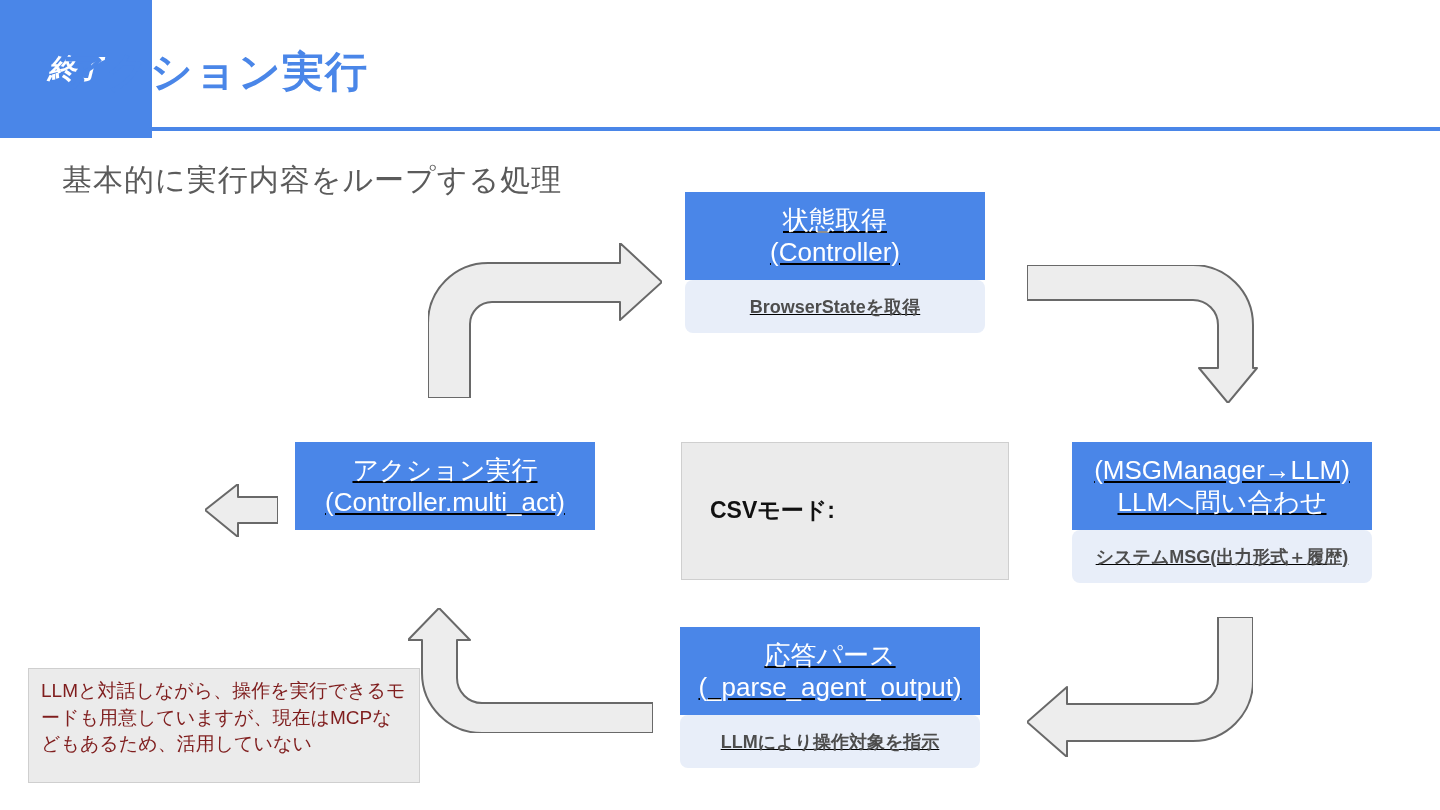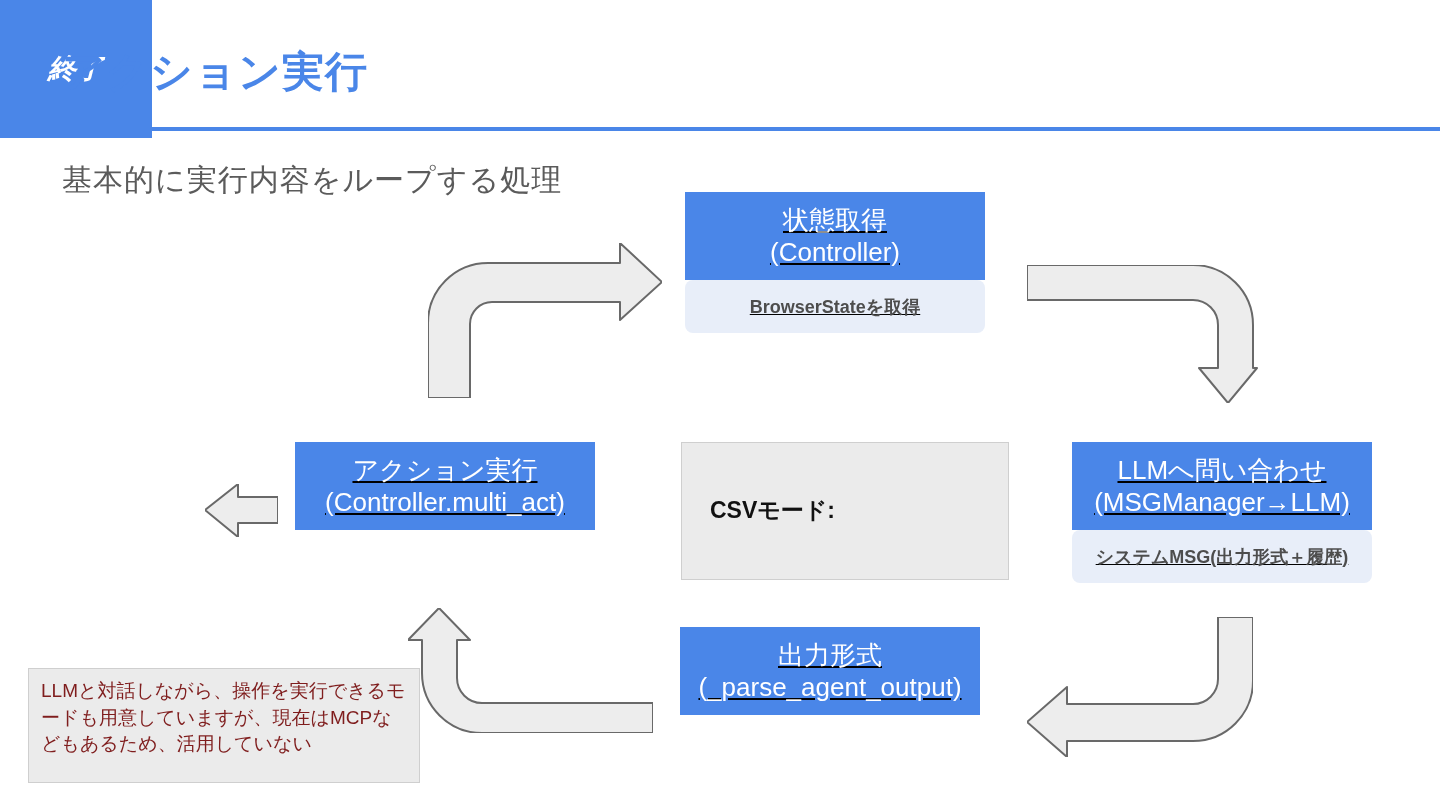--- a/index.html
+++ b/index.html
@@ -52,31 +52,32 @@
   <div class="node node-state">
     <div class="node-header">
       <span>状態取得</span>
       <span>(Controller)</span>
     </div>
     <div class="node-caption">BrowserStateを取得</div>
   </div>
 
   <div class="node node-llm">
     <div class="node-header">
+      <span>(MSGManager→LLM)</span>
       <span>LLMへ問い合わせ</span>
-      <span>(MSGManager→LLM)</span>
     </div>
     <div class="node-caption">システムMSG(出力形式＋履歴)</div>
   </div>
 
   <div class="node node-parse">
     <div class="node-header">
-      <span>出力形式</span>
+      <span>応答パース</span>
       <span>(_parse_agent_output)</span>
     </div>
+    <div class="node-caption">LLMにより操作対象を指示</div>
   </div>
 
   <div class="node node-action">
     <div class="node-header">
       <span>アクション実行</span>
       <span>(Controller.multi_act)</span>
     </div>
   </div>
 
   <div class="node-end">終了</div>

